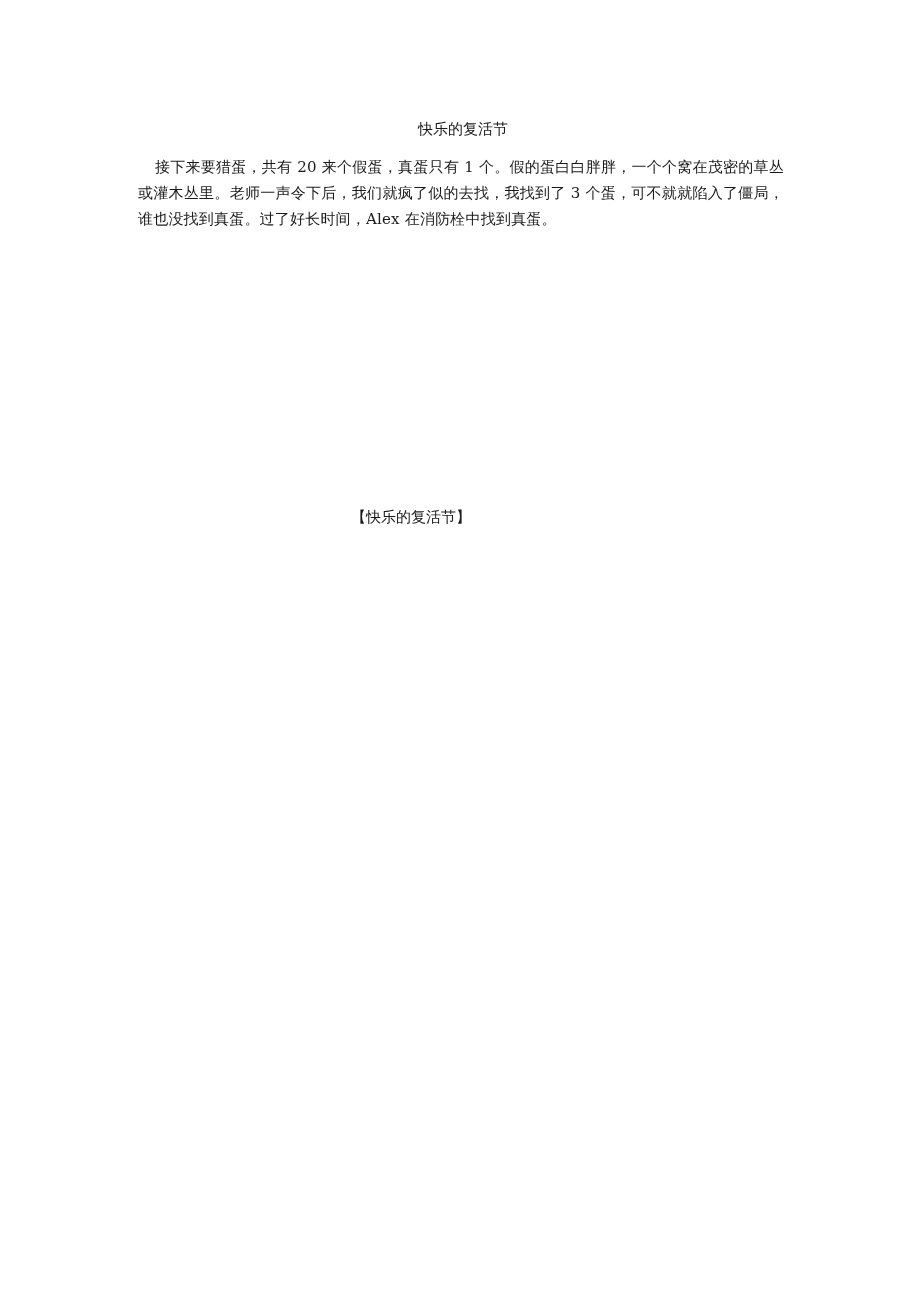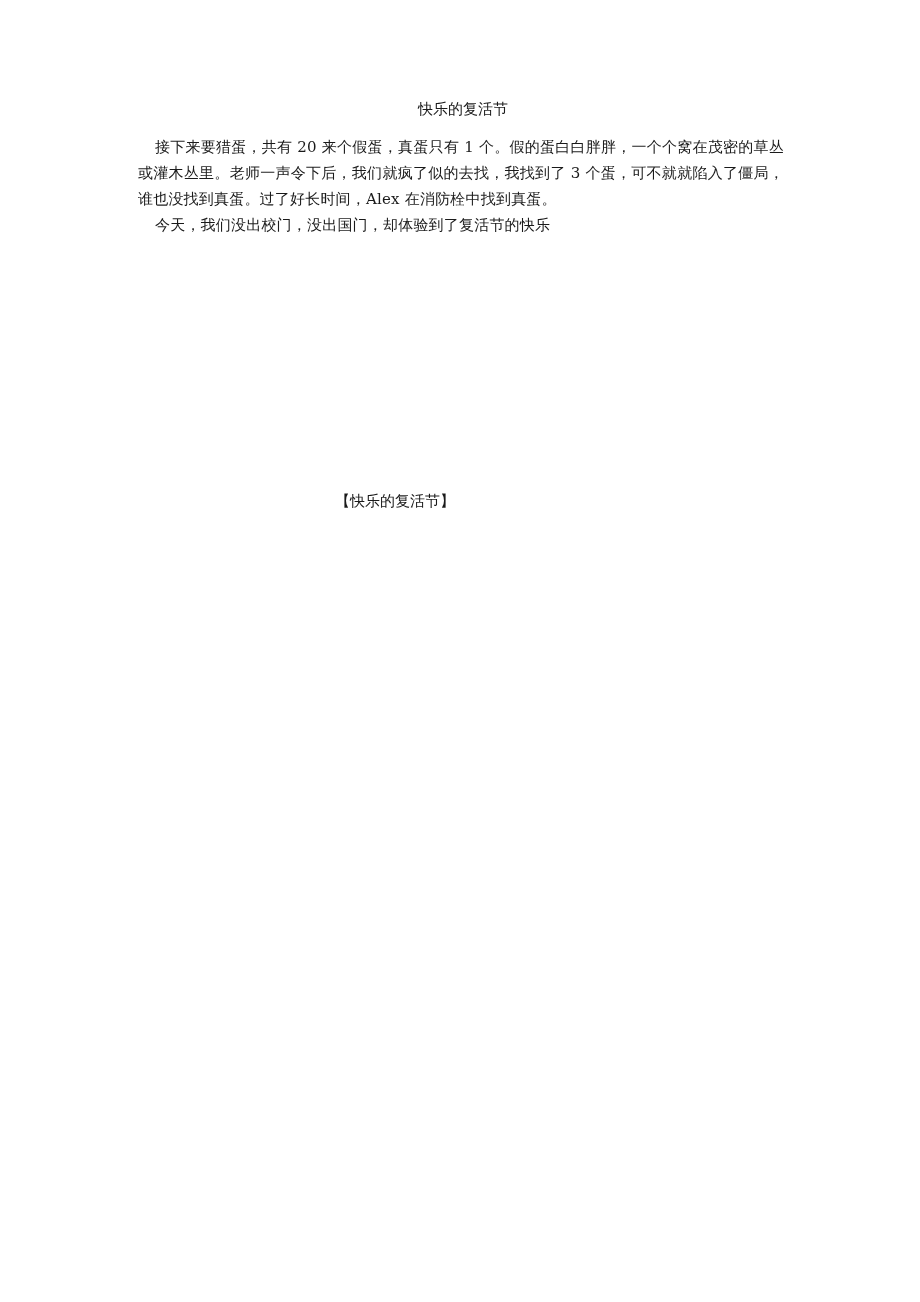--- a/index.html
+++ b/index.html
@@ -11,21 +11,21 @@
       width: 920px;
       height: 1302px;
       position: relative;
       overflow: hidden;
       font-family: "DejaVu Serif", "Liberation Serif", serif;
       color: #1a1a1a;
     }
     .page {
       position: absolute;
       left: 138px;
-      top: 96px;
+      top: 116px;
       width: 646px;
     }
     .doc-title {
       text-align: center;
       font-size: 15px;
       line-height: 26px;
       margin: 0 0 12px 0;
       font-weight: normal;
       padding-left: 4px;
     }
@@ -36,26 +36,25 @@
       text-indent: 17px;
       text-align: justify;
       letter-spacing: 0.2px;
     }
     .footer-title {
       position: absolute;
       left: 335px;
       top: 488px;
       font-size: 15px;
       line-height: 26px;
-      margin: 0;
+      margin: 16px;
       font-weight: normal;
     }
   </style>
 </head>
 <body>
 
 <div class="page">
   <h1 class="doc-title">快乐的复活节</h1>
   <p class="para">接下来要猎蛋，共有 20 来个假蛋，真蛋只有 1 个。假的蛋白白胖胖，一个个窝在茂密的草丛或灌木丛里。老师一声令下后，我们就疯了似的去找，我找到了 3 个蛋，可不就就陷入了僵局，谁也没找到真蛋。过了好长时间，Alex 在消防栓中找到真蛋。</p>
-  <p class="para">今天，我们没出校门，没出国门，却体验到了复活节的快乐</p>
 </div>
 
 <p class="footer-title">【快乐的复活节】</p>
 
 </body></html>

